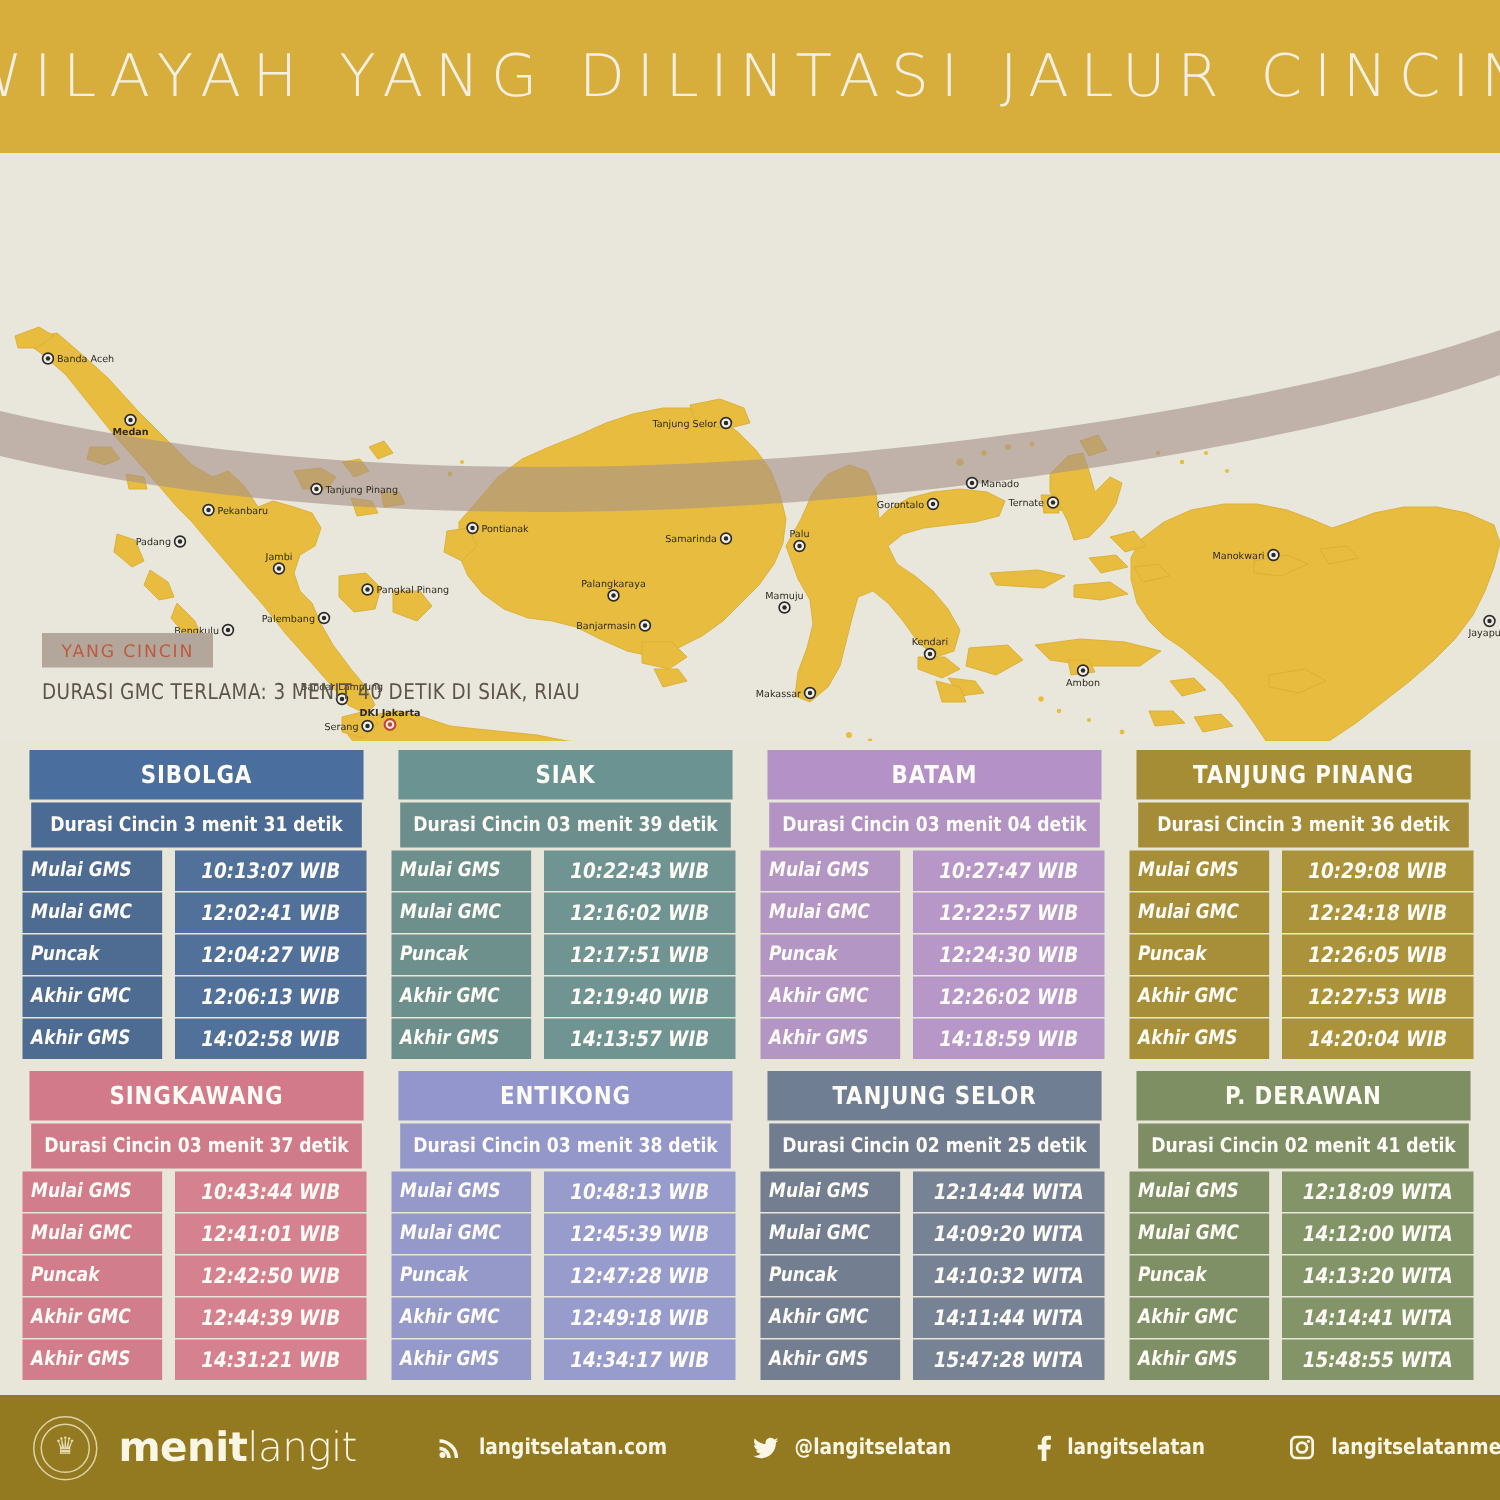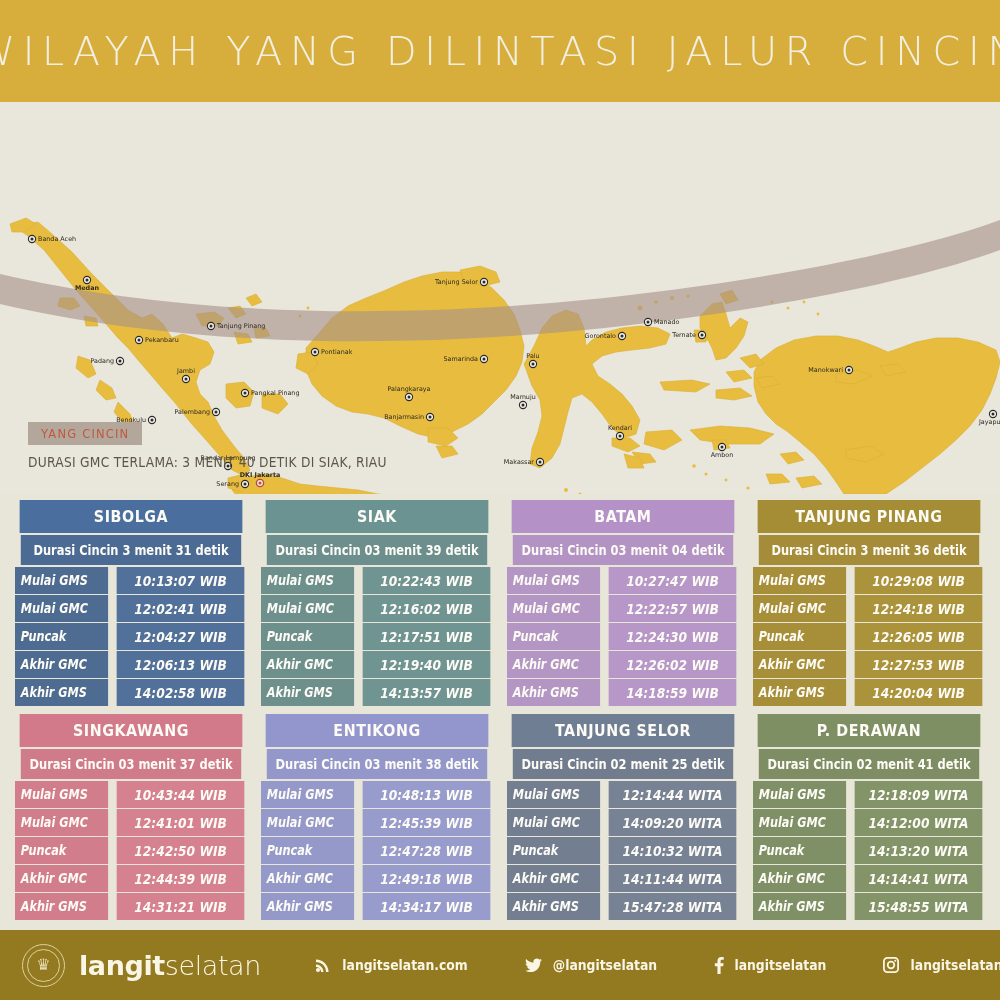--- a/index.html
+++ b/index.html
@@ -657,21 +657,21 @@
       </div>
     </div>
 
   <div class="footer">
     <div class="logomark">
       <div class="inner">
           <span class="horse">♛</span>
         </div>
     </div>
     <div class="brand">
-      <b>langit</b><span>selatan</span>
+      <b>menit</b><span>langit</span>
     </div>
     <div class="social" id="social">
         <div class="sitem">
           <span class="ic">
             <svg width="16" height="16" viewBox="0 0 16 16">
               <circle cx="3" cy="13" r="2" fill="#faf6e6"></circle>
               <path d="M1 7.5a7.5 7.5 0 0 1 7.5 7.5h-2.4A5.1 5.1 0 0 0 1 9.9z" fill="#faf6e6"></path>
               <path d="M1 2.5A12.5 12.5 0 0 1 13.5 15h-2.4A10.1 10.1 0 0 0 1 4.9z" fill="#faf6e6"></path>
             </svg>
           </span>

